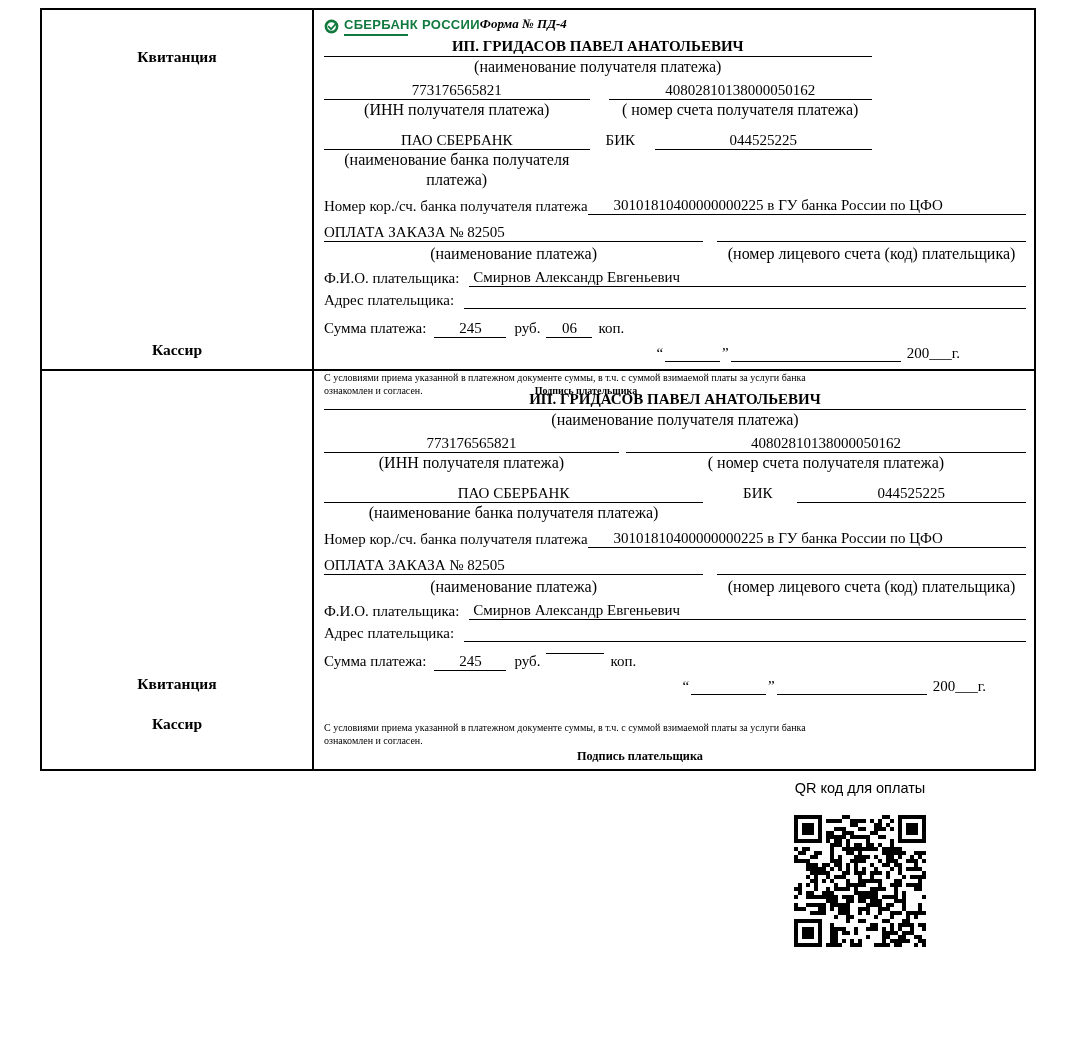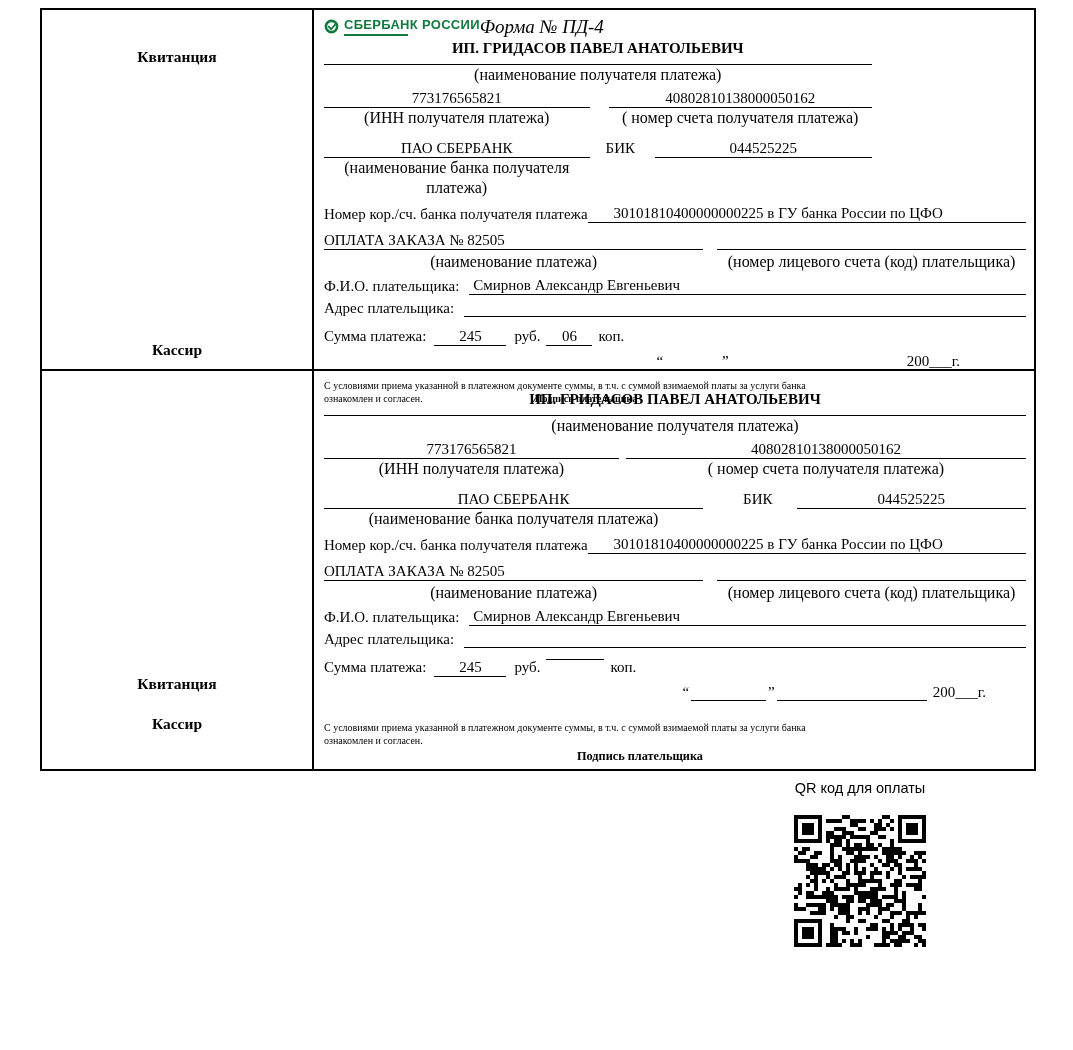--- a/index.html
+++ b/index.html
@@ -16,23 +16,23 @@
   .section.bottom .left-col{justify-content:flex-end;gap:22px;padding-bottom:36px}
   .side-label{font-weight:bold;font-size:15.5px}
   .right-col{flex:1;padding:6px 8px 5px 10px;display:flex;flex-direction:column;font-size:15px;min-width:0}
   .caption{font-size:16px;text-align:center;line-height:1.25}
   .narrow{width:78%}
 
   .logo-row{display:flex;justify-content:flex-start;align-items:flex-start;height:28px}
   .bank-logo{display:flex;align-items:center;gap:5px}
   .logo-text{color:#127a3e;font-weight:bold;font-size:13px;font-family:"Liberation Sans",sans-serif;letter-spacing:.3px}
   .logo-tag{display:block;height:2px;width:64px;background:#127a3e;margin-top:1px}
-  .form-title{font-weight:normal;font-style:italic;font-size:19px;margin-right:168px;white-space:nowrap}
-
-  .payee-block .payee{font-weight:bold;text-align:center;border-bottom:1.3px solid #000;padding-bottom:7px;white-space:nowrap}
+  .form-title{font-weight:bold;font-style:italic;font-size:13px;margin-right:168px;white-space:nowrap}
+
+  .payee-block .payee{font-weight:bold;text-align:center;border-bottom:1.3px solid #000;padding-bottom:1px;white-space:nowrap}
   .section.bottom .payee-block{margin-top:14px}
   .payee-block{margin-top:2px}
 
   .two-col{display:flex;justify-content:space-between;margin-top:5px}
   .two-col .col .value{text-align:center;border-bottom:1.3px solid #000;white-space:nowrap}
   .section.top .col-inn{width:48.5%}
   .section.top .col-acc{width:48%}
   .section.bottom .col-inn{width:42%}
   .section.bottom .col-acc{width:57%}
 

